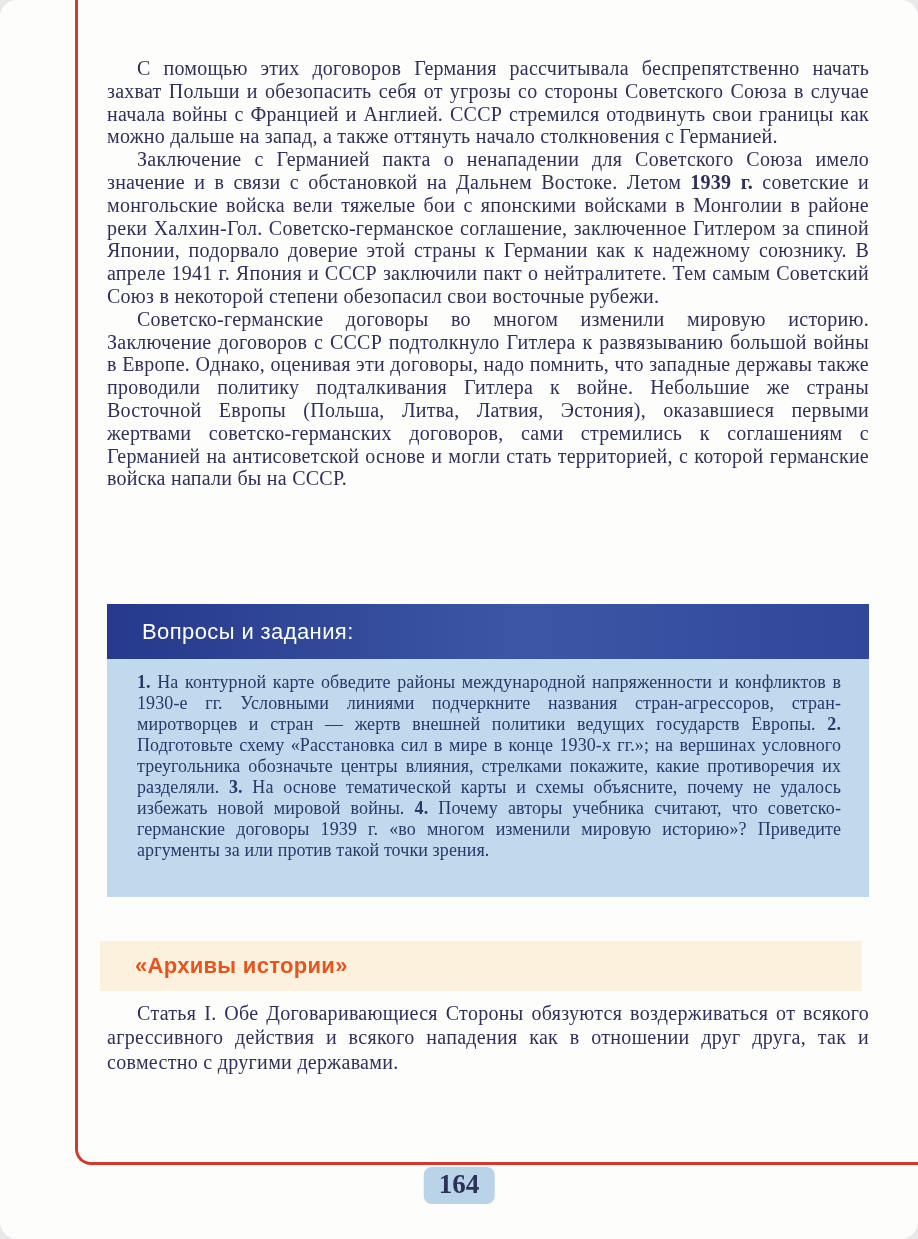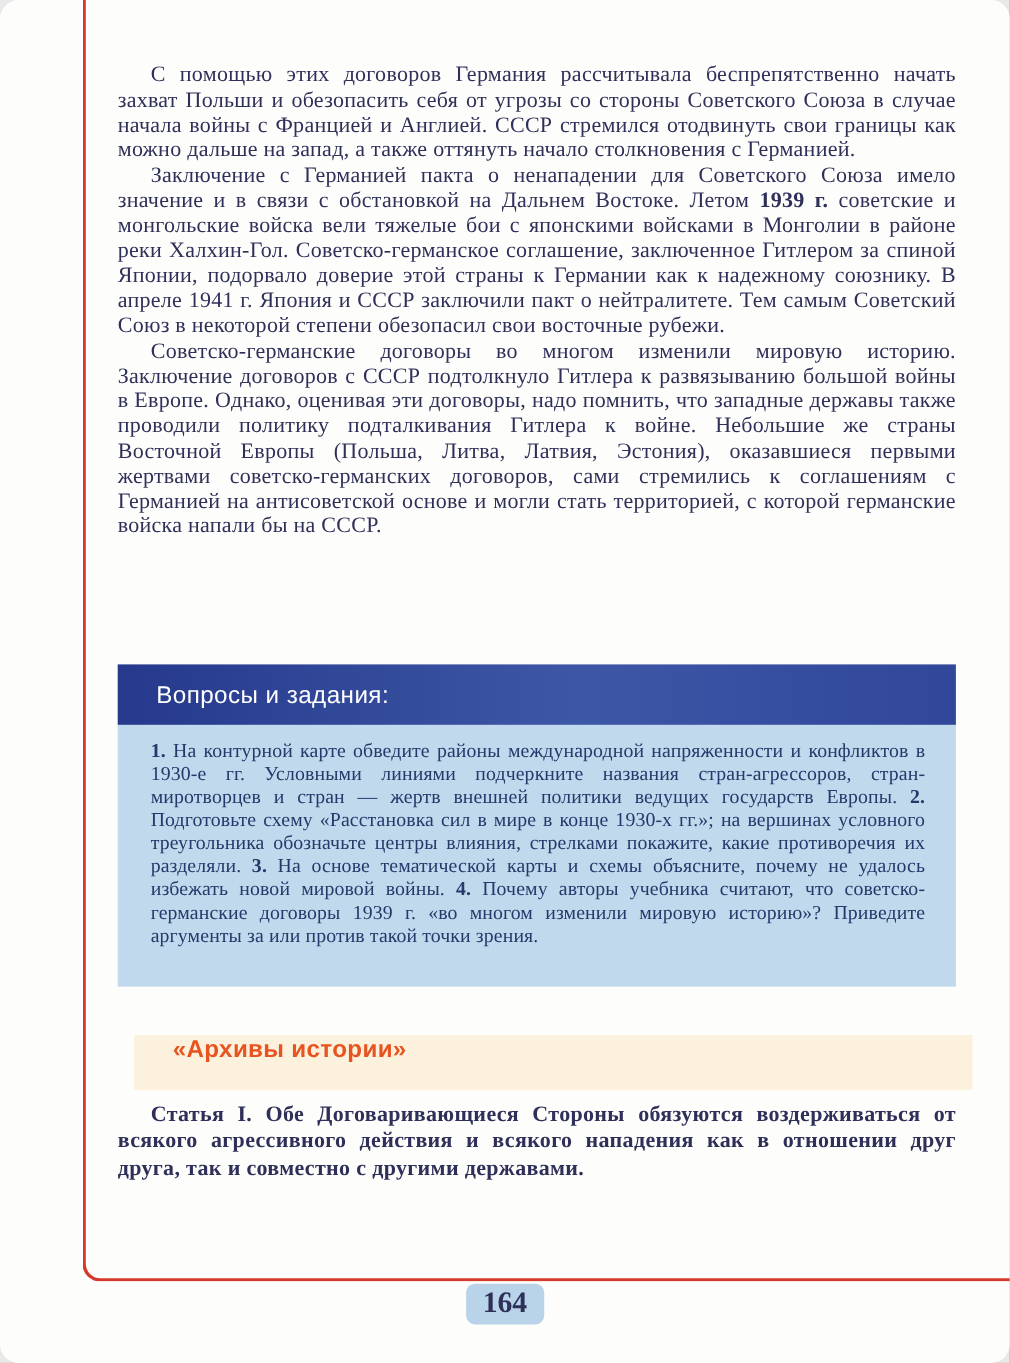--- a/index.html
+++ b/index.html
@@ -71,24 +71,24 @@
   .qbox p{
     margin:0;
     font-family:Liberation Serif, serif;
     font-size:18px;
     line-height:21px;
     letter-spacing:0.1px;
     text-align:justify;
     color:var(--questions-text);
   }
   .archband{
-    position:absolute;left:122px;top:941px;width:762px;height:50px;
+    position:absolute;left:100px;top:941px;width:762px;height:50px;
     box-sizing:border-box;
     background:var(--arch-bg);
-    display:flex;align-items:flex-start;
+    display:flex;align-items:center;
     padding-left:35px;
   }
   .archband span{
     color:var(--arch-accent);
     font-family:"Liberation Sans", sans-serif;
     font-weight:bold;
     font-size:22px;
     letter-spacing:0.3px;
   }
   .archsec{
@@ -103,21 +103,20 @@
     color:var(--ink);
   }
   .archsec .archp{
     margin:0;
     font-size:20px;
     line-height:24.3px;
     letter-spacing:0.3px;
     text-align:justify;
     text-indent:30px;
     color:var(--ink);
-    font-weight:bold;
   }
   .pill{
     position:absolute;top:1167px;left:50%;
     transform:translateX(-50%);
     background:var(--pill-bg);
     color:var(--ink);
     font-weight:bold;
     font-size:27px;
     padding:2px 15px 4px 15px;
     border-radius:8px;

